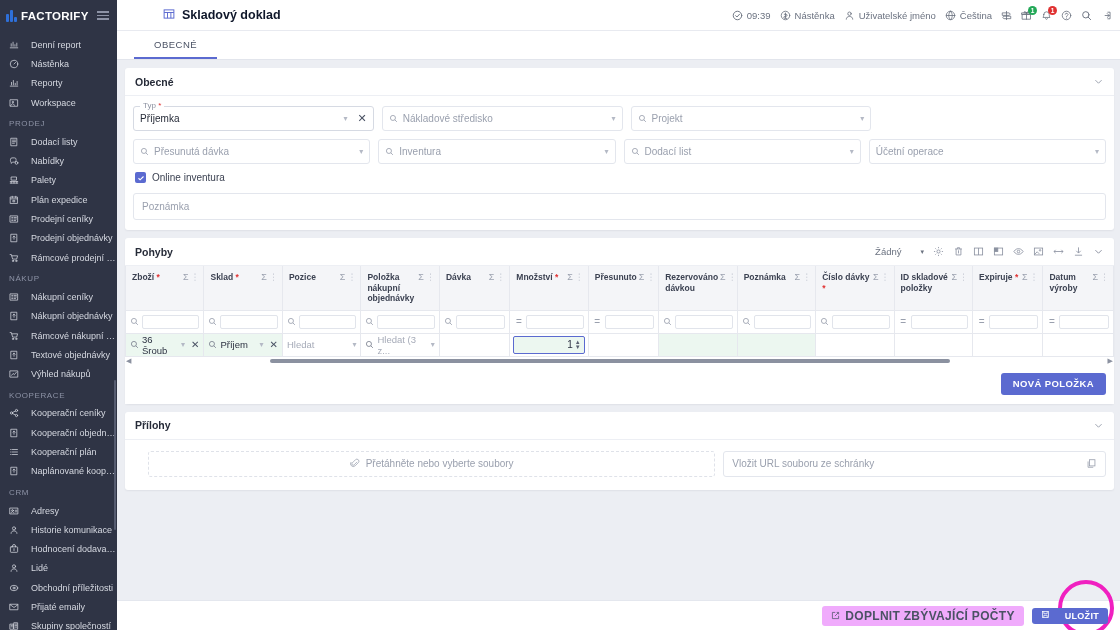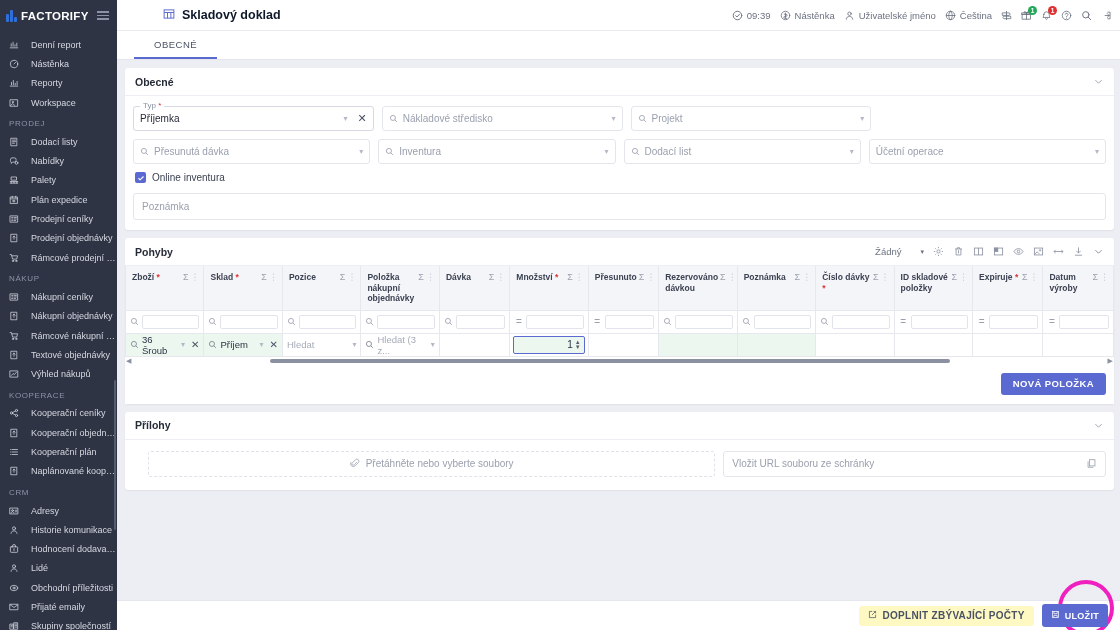--- a/index.html
+++ b/index.html
@@ -188,29 +188,29 @@
   .urlbox .copy { margin-left: auto; color: #9aa0ae; display: flex; }
   .urlbox svg { width: 11px; height: 11px; }
 
   
   .bottombar {
     position: absolute; left: 0; right: 0; bottom: 0; height: 30px; background: #fff;
     border-top: 1px solid #e4e7ee; display: flex; align-items: center; justify-content: flex-end;
     gap: 8px; padding-right: 12px;
   }
   .btn-ghost {
-    background: #fef9c3; color: #4a5264; border: none; border-radius: 3px; height: 20px;
-    padding: 0 9px; font-size: 10px; font-weight: bold; letter-spacing: .3px; cursor: pointer;
+    background: #f0abfc; color: #4a5264; border: none; border-radius: 3px; height: 20px;
+    padding: 0 9px; font-size: 12px; font-weight: bold; letter-spacing: .3px; cursor: pointer;
     display: flex; align-items: center; gap: 5px; font-family: "Liberation Sans", sans-serif;
   }
   .btn-ghost svg, .btn-save svg { width: 9px; height: 9px; }
   .btn-save {
-    background: #5b6ad0; color: #fff; border: none; border-radius: 3px; height: 23px;
+    background: #5b6ad0; color: #fff; border: none; border-radius: 3px; height: 16px;
     padding: 0 9px; font-size: 9px; font-weight: bold; letter-spacing: .3px; cursor: pointer;
-    display: flex; align-items: center; gap: 5px; position: relative; z-index: 3;
+    display: flex; align-items: center; gap: 15px; position: relative; z-index: 3;
     font-family: "Liberation Sans", sans-serif;
   }
   .cursor-ring {
     position: absolute; right: 6px; bottom: -6px; width: 56px; height: 56px;
     border-radius: 50%; border: 4px solid #f020c0; z-index: 2; pointer-events: none;
   }
 </style>
 </head>
 <body>
 

